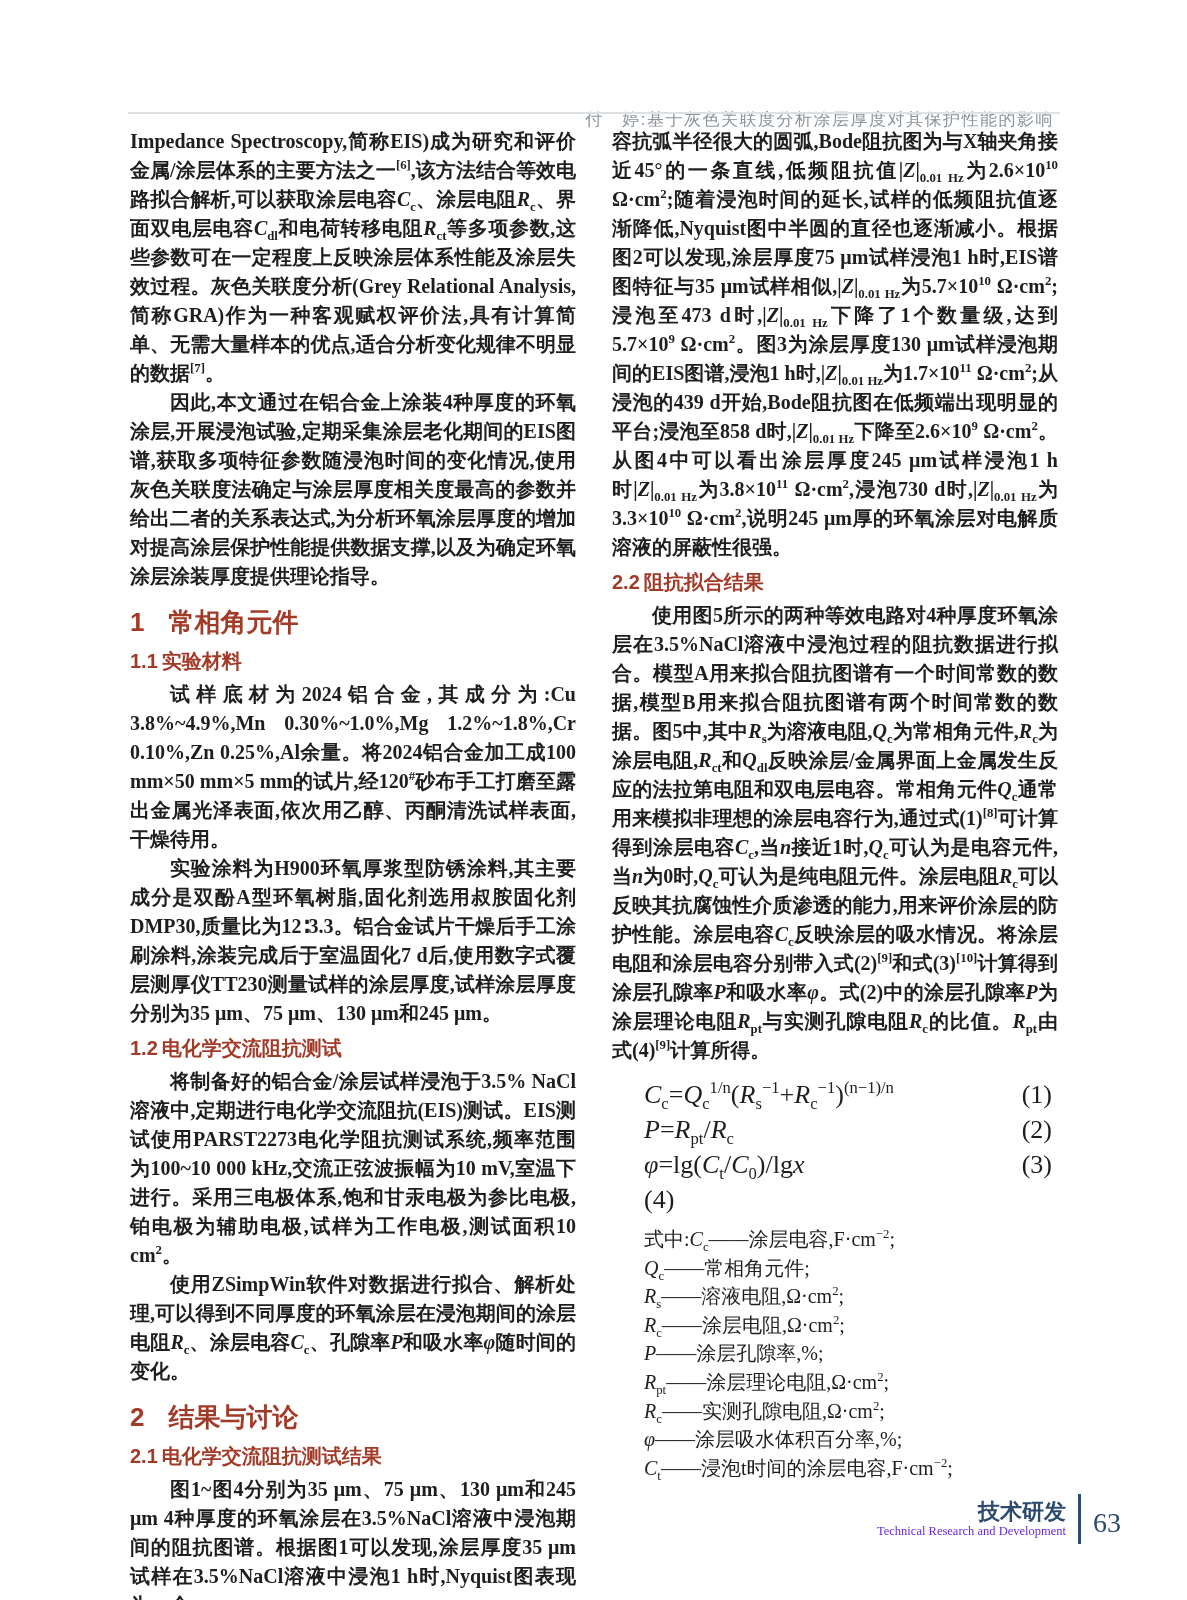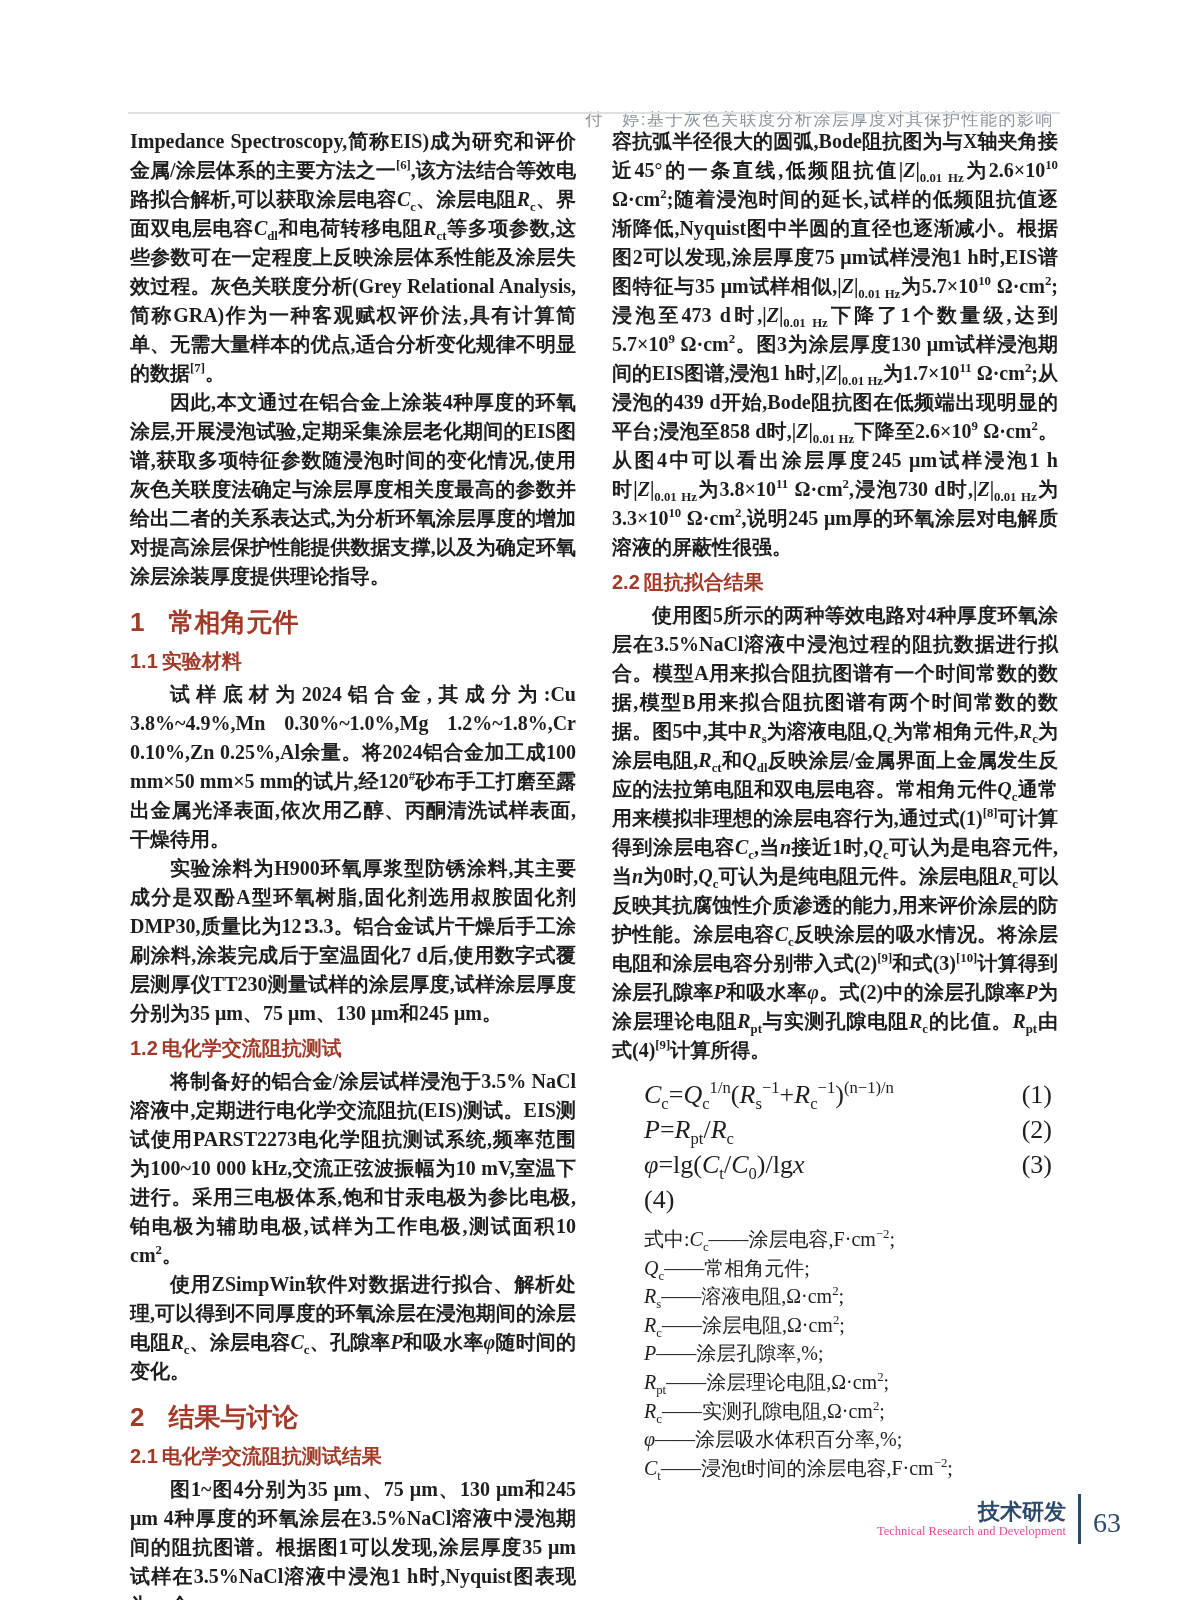--- a/index.html
+++ b/index.html
@@ -63,21 +63,21 @@
   .footer {
     position:absolute; top:1494px; right:66px;
     display:flex; align-items:center;
   }
   .footer-labels { text-align:right; margin-right:12px; }
   .footer-zh {
     font-family:"Liberation Sans","DejaVu Sans",sans-serif;
     font-weight:bold; font-size:22px; color:#2c4a6e; line-height:1.15;
   }
   .footer-en {
-    font-size:12.5px; color:#ec4899; line-height:1.2;
+    font-size:12.5px; color:#6d28d9; line-height:1.2;
   }
   .footer-bar { width:3px; height:50px; background:#2c4a6e; margin-right:12px; }
   .footer-page { font-size:28px; color:#2c4a6e; padding-top:8px; }
 </style>
 </head>
 <body>
 
 <div class="header">
   <span class="header-title">付　婷:基于灰色关联度分析涂层厚度对其保护性能的影响</span>
 </div>

